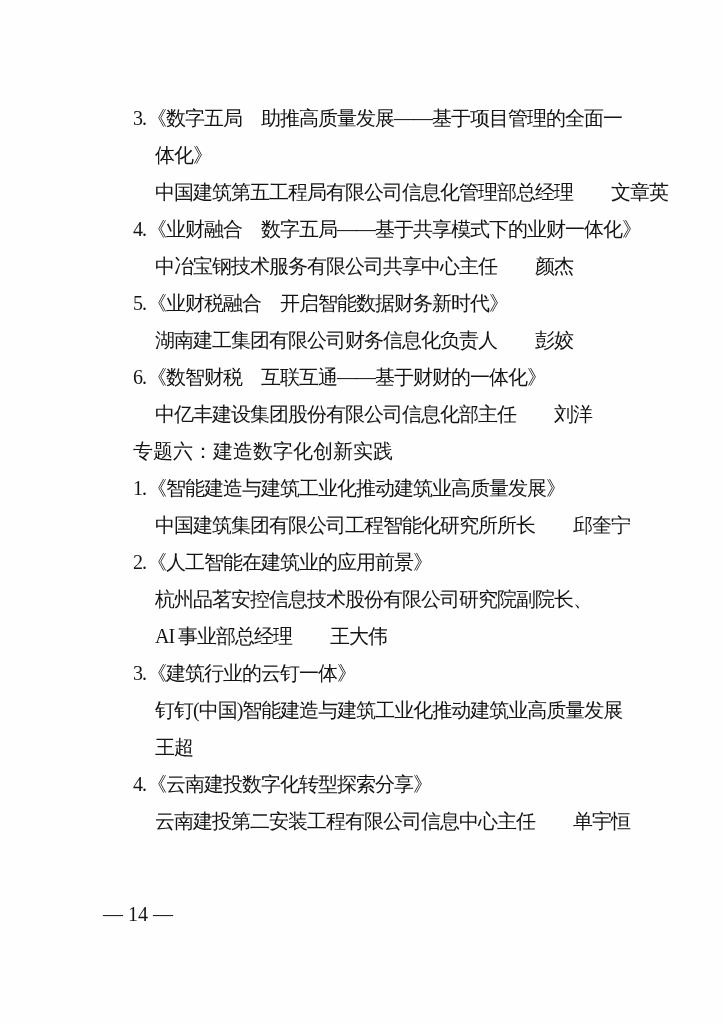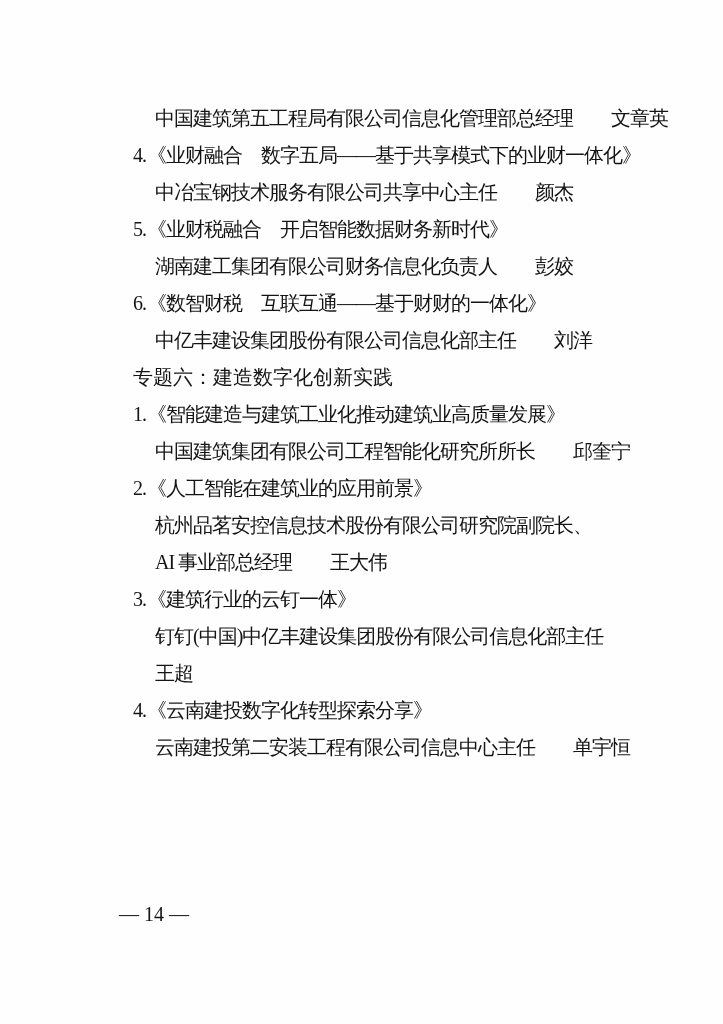--- a/index.html
+++ b/index.html
@@ -41,31 +41,32 @@
     line-height: 37px;
     letter-spacing: 0;
   }
   .footer {
     position: absolute;
     left: 103px;
     top: 896px;
     font-size: 20px;
     line-height: 37px;
     letter-spacing: 0;
-    margin-left: 16px;
   }
 </style>
 </head>
 <body>
 
 <div class="page">
   <main class="content">
 
     <section>
       <div class="item">
+        <p class="title"><span class="no">3.</span><span>《数字五局　助推高质量发展——基于项目管理的全面一
+体化》</span></p>
         <p class="speaker">中国建筑第五工程局有限公司信息化管理部总经理　　文章英</p>
       </div>
       <div class="item">
         <p class="title"><span class="no">4.</span><span>《业财融合　数字五局——基于共享模式下的业财一体化》</span></p>
         <p class="speaker">中冶宝钢技术服务有限公司共享中心主任　　颜杰</p>
       </div>
       <div class="item">
         <p class="title"><span class="no">5.</span><span>《业财税融合　开启智能数据财务新时代》</span></p>
         <p class="speaker">湖南建工集团有限公司财务信息化负责人　　彭姣</p>
       </div>
@@ -82,21 +83,21 @@
         <p class="title"><span class="no">1.</span><span>《智能建造与建筑工业化推动建筑业高质量发展》</span></p>
         <p class="speaker">中国建筑集团有限公司工程智能化研究所所长　　邱奎宁</p>
       </div>
       <div class="item">
         <p class="title"><span class="no">2.</span><span>《人工智能在建筑业的应用前景》</span></p>
         <p class="speaker">杭州品茗安控信息技术股份有限公司研究院副院长、
 AI 事业部总经理　　王大伟</p>
       </div>
       <div class="item">
         <p class="title"><span class="no">3.</span><span>《建筑行业的云钉一体》</span></p>
-        <p class="speaker">钉钉(中国)中亿丰建设集团股份有限公司信息化部主任
+        <p class="speaker">钉钉(中国)智能建造与建筑工业化推动建筑业高质量发展
 王超</p>
       </div>
       <div class="item">
         <p class="title"><span class="no">4.</span><span>《云南建投数字化转型探索分享》</span></p>
         <p class="speaker">云南建投第二安装工程有限公司信息中心主任　　单宇恒</p>
       </div>
     </section>
 
   </main>
 

